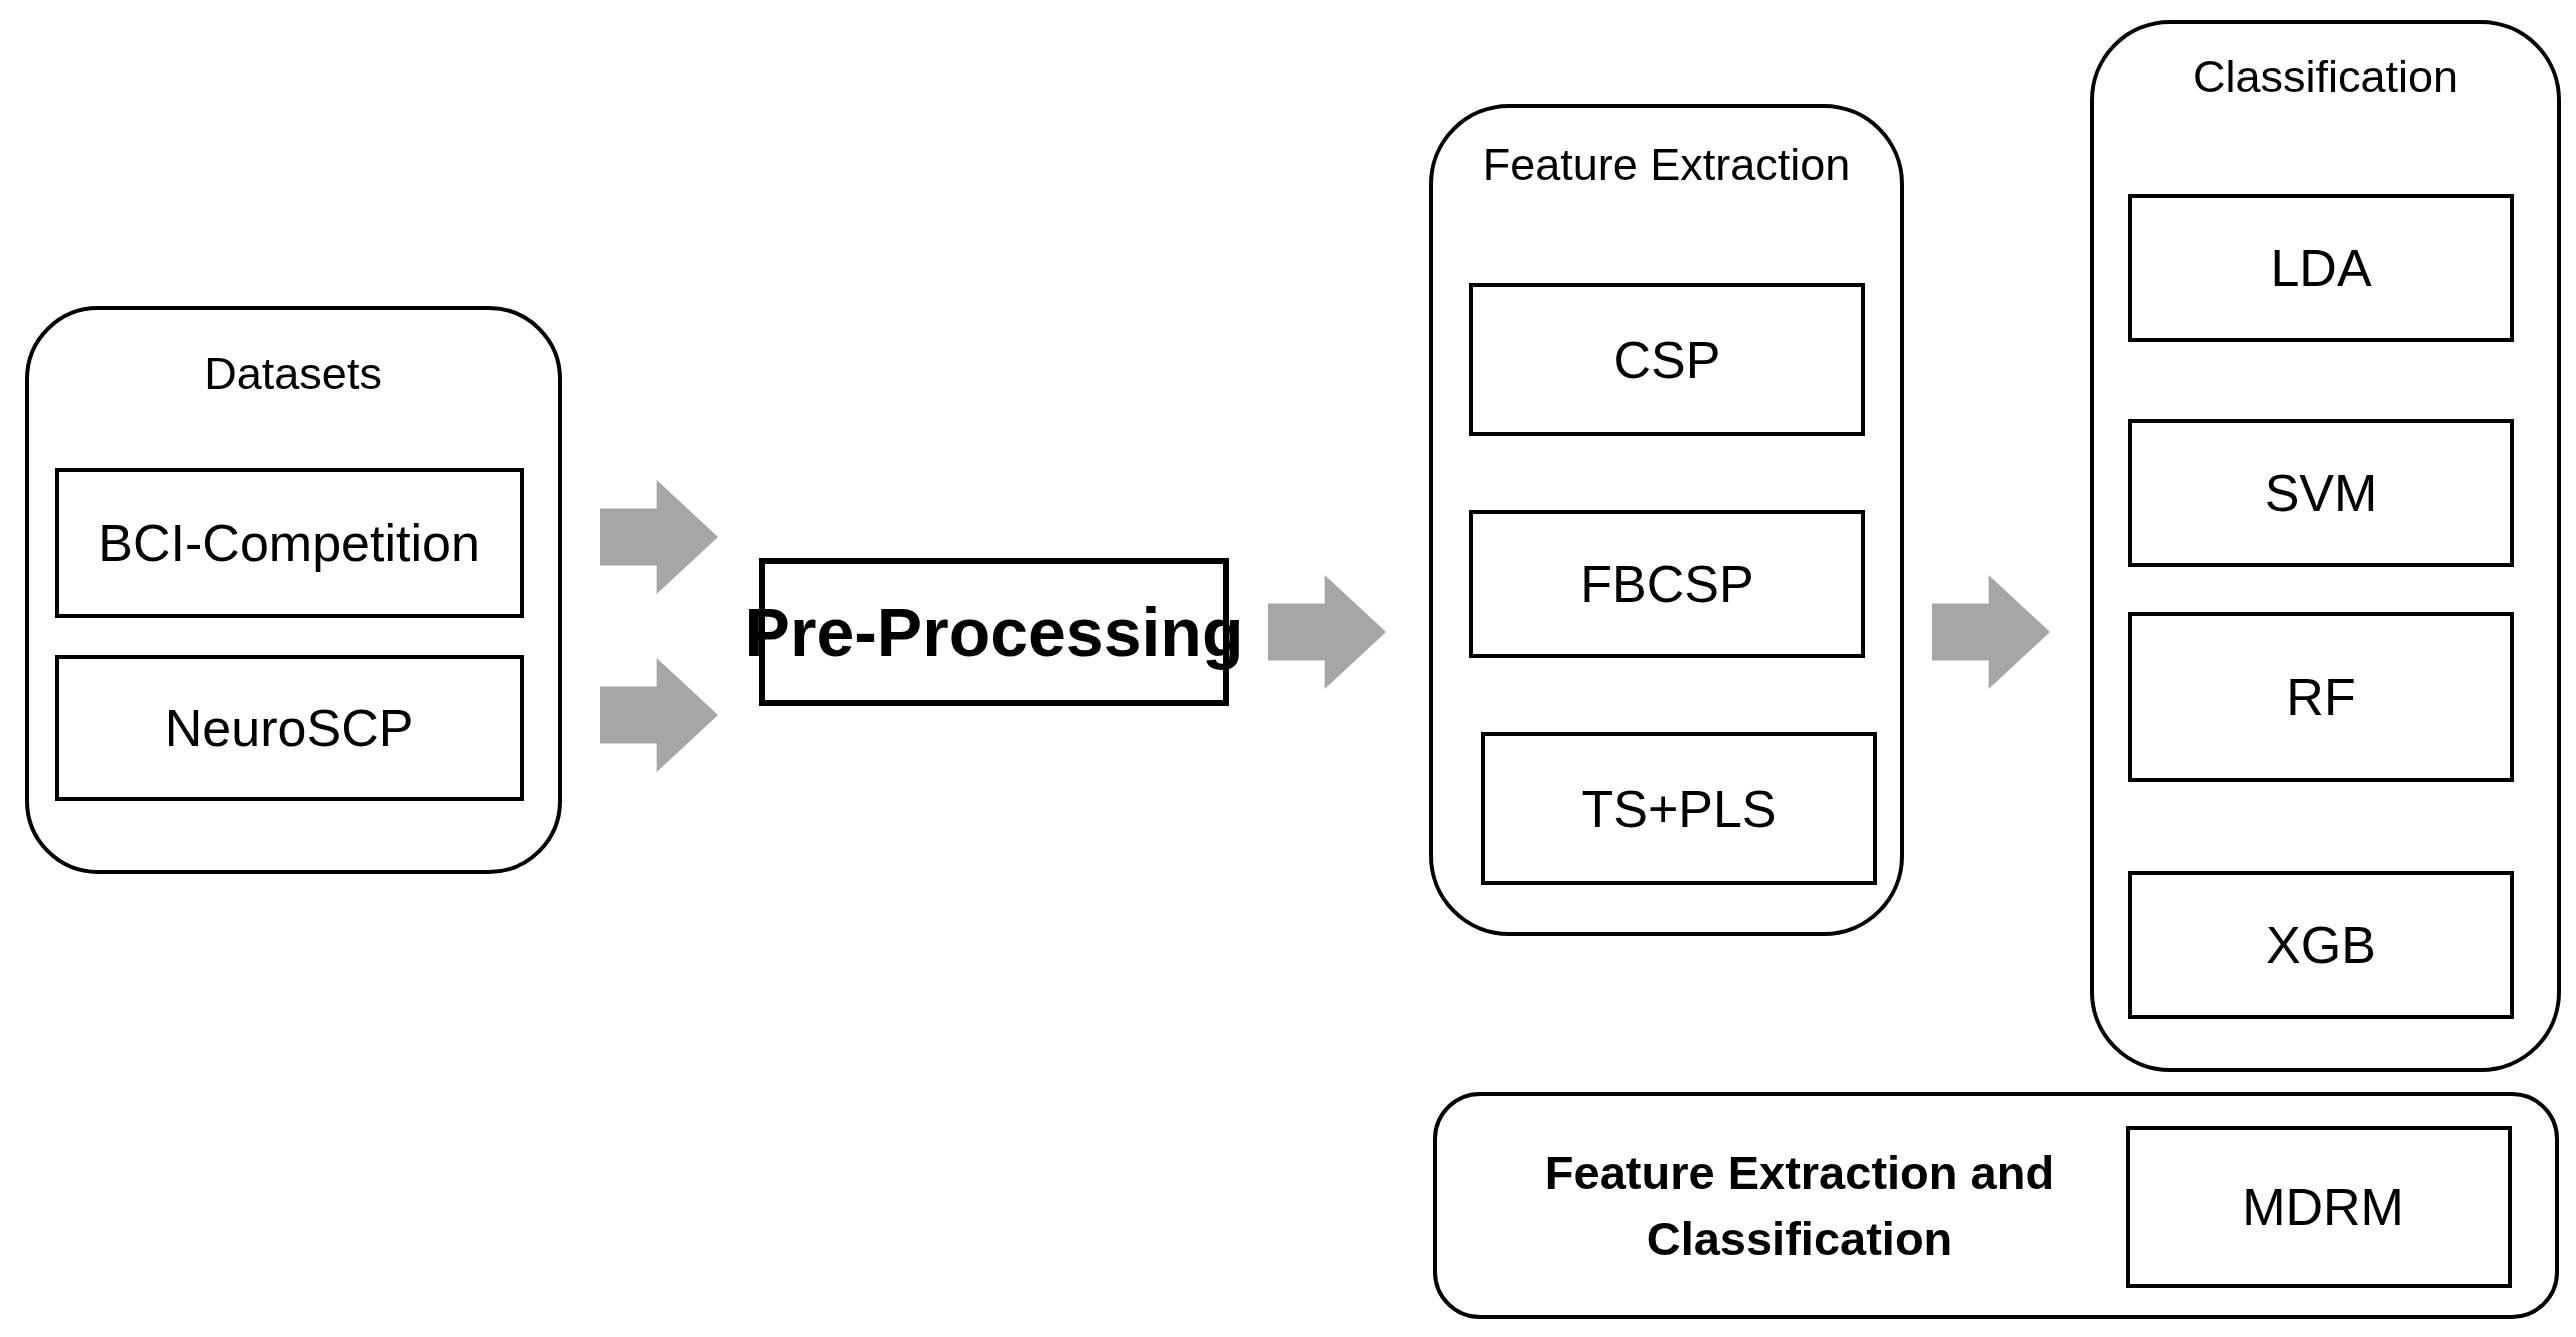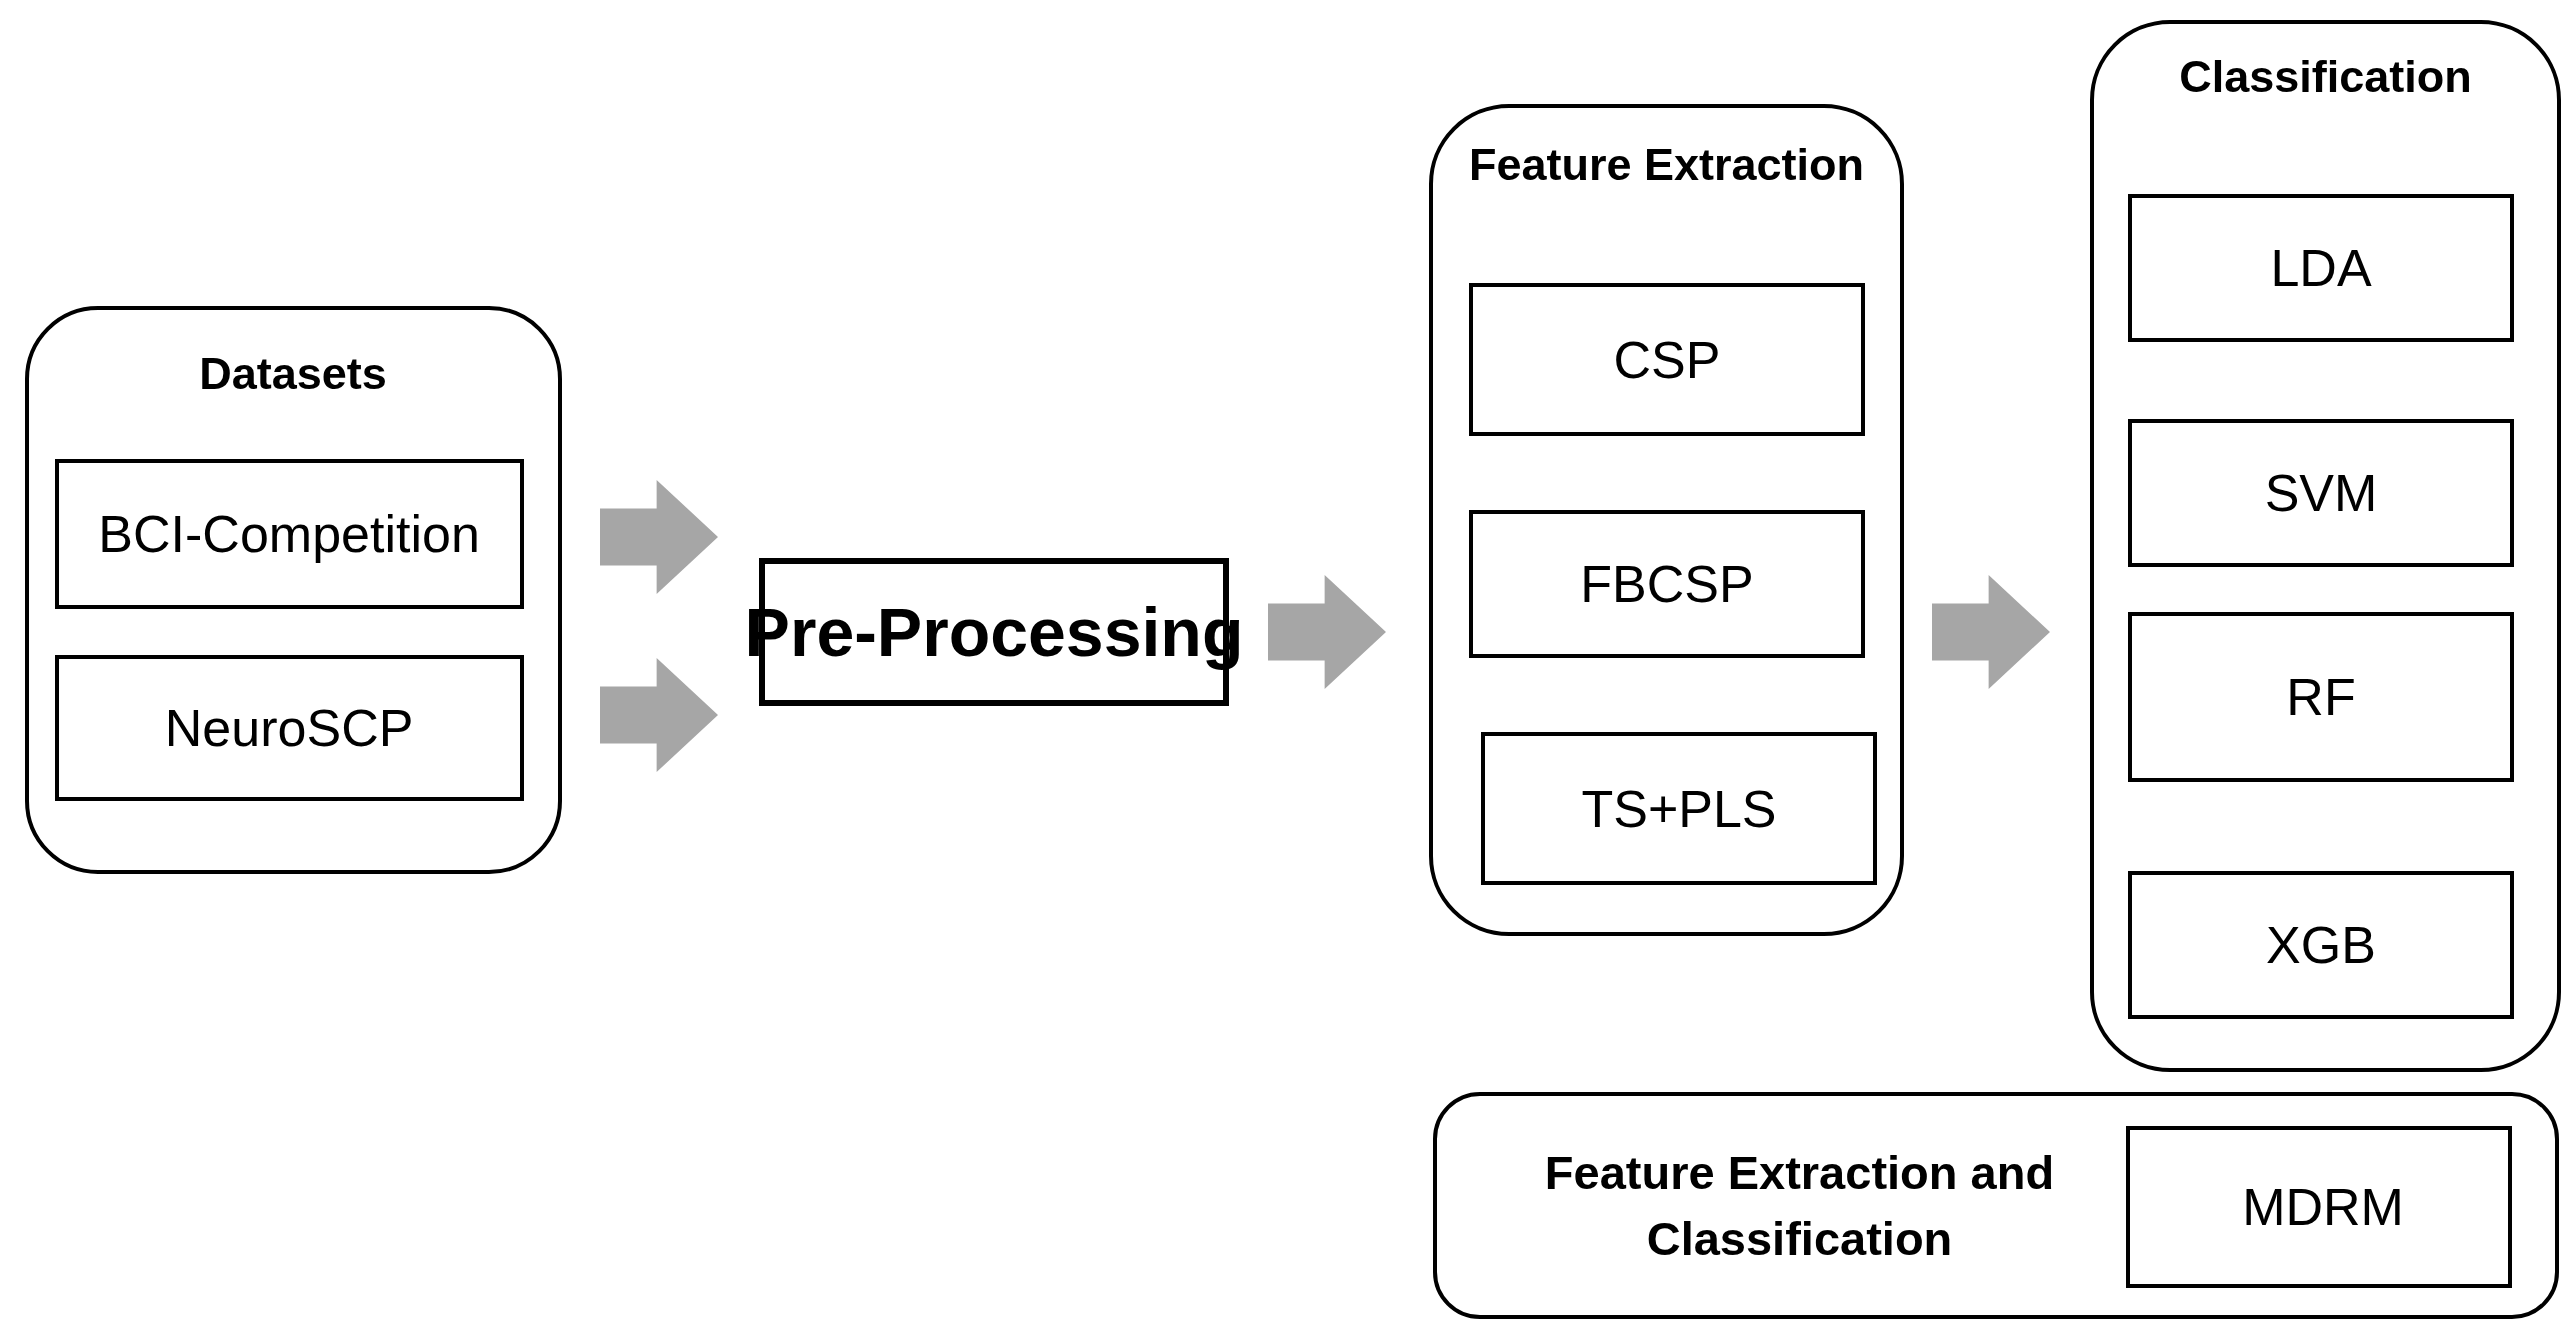--- a/index.html
+++ b/index.html
@@ -23,42 +23,42 @@
     position: absolute;
     background: #ffffff;
     border: 4px solid #000000;
     border-radius: 80px;
   }
   .group-title {
     position: absolute;
     left: 0;
     right: 0;
     text-align: center;
-    font-weight: bold;
+    font-weight: normal;
     font-size: 45px;
     line-height: 1.1;
   }
 
   
   .node {
     position: absolute;
     background: #ffffff;
     border: 4.7px solid #000000;
     display: flex;
     align-items: center;
     justify-content: center;
     font-size: 52px;
     line-height: 1;
     white-space: nowrap;
   }
 
   
   #g-datasets { left: 24.6px; top: 306px; width: 537px; height: 568px; border-radius: 73px; }
   #g-datasets .group-title { top: 39px; }
-  #n-bci   { left: 26px; top: 149px; width: 469px; height: 150px; }
+  #n-bci   { left: 26px; top: 158px; width: 469px; height: 150px; }
   #n-neuro { left: 26px; top: 345px; width: 469px; height: 146px; }
 
   
   #n-preproc {
     left: 759px; top: 558px; width: 470px; height: 148px;
     border-width: 6.6px;
     font-weight: bold;
     font-size: 68px;
   }
 

